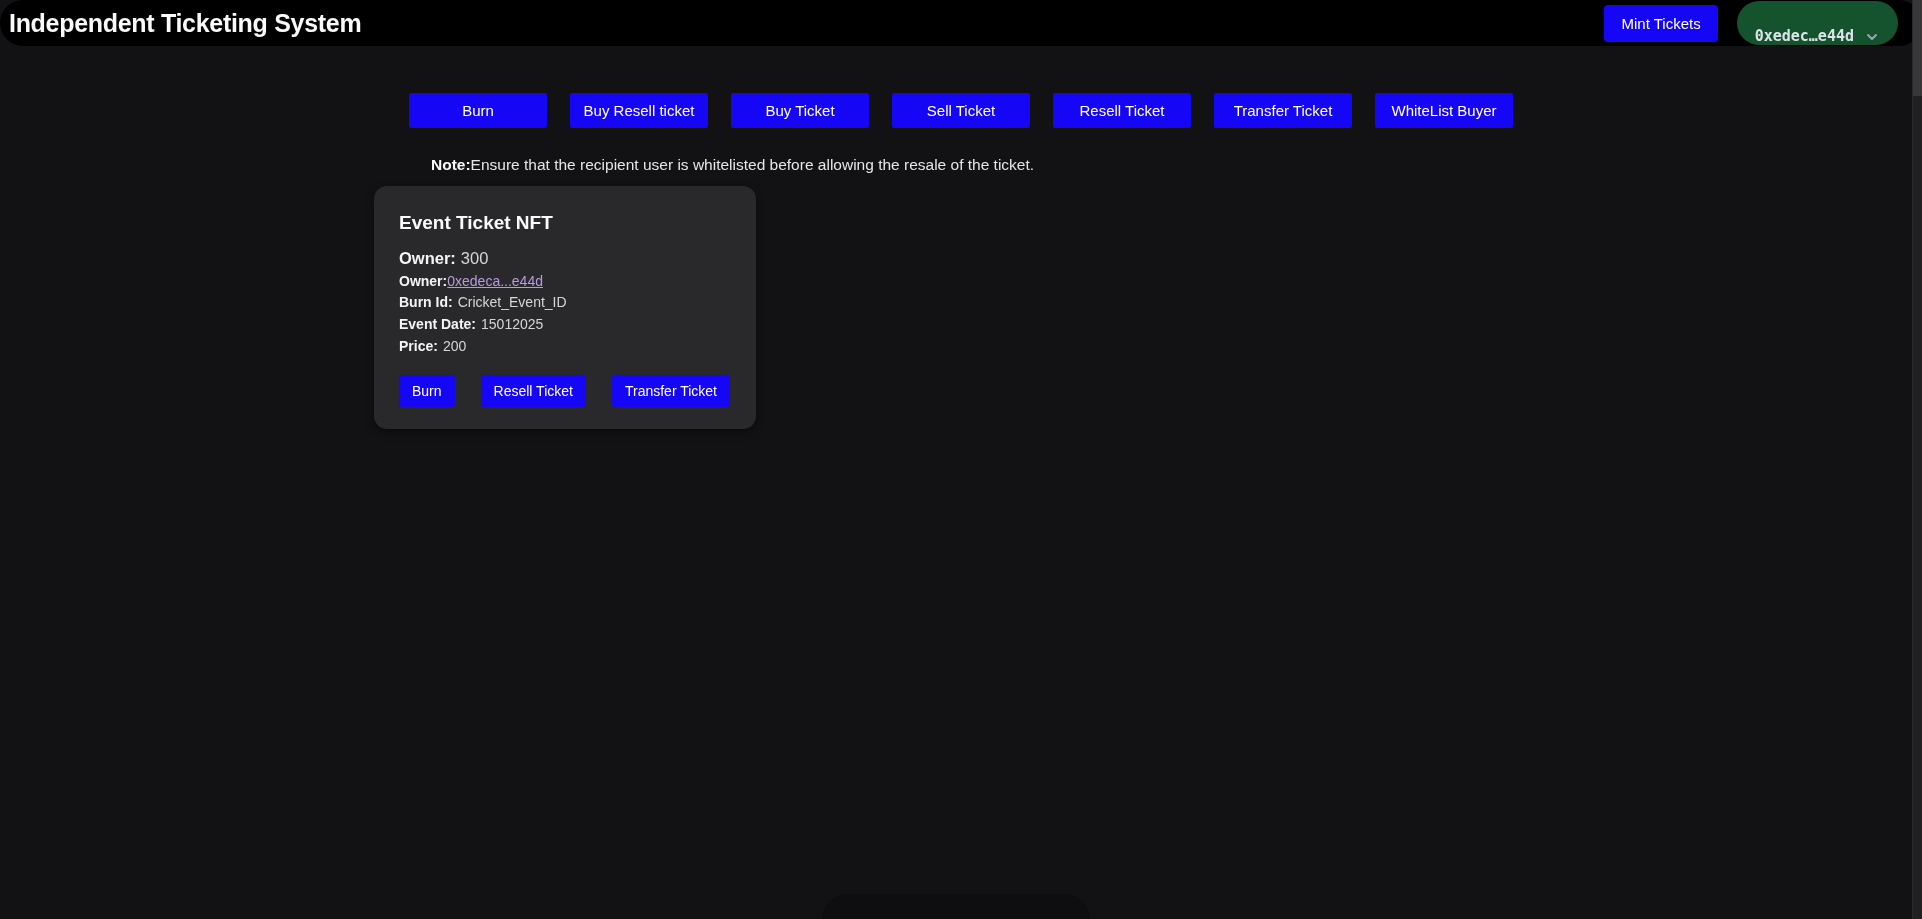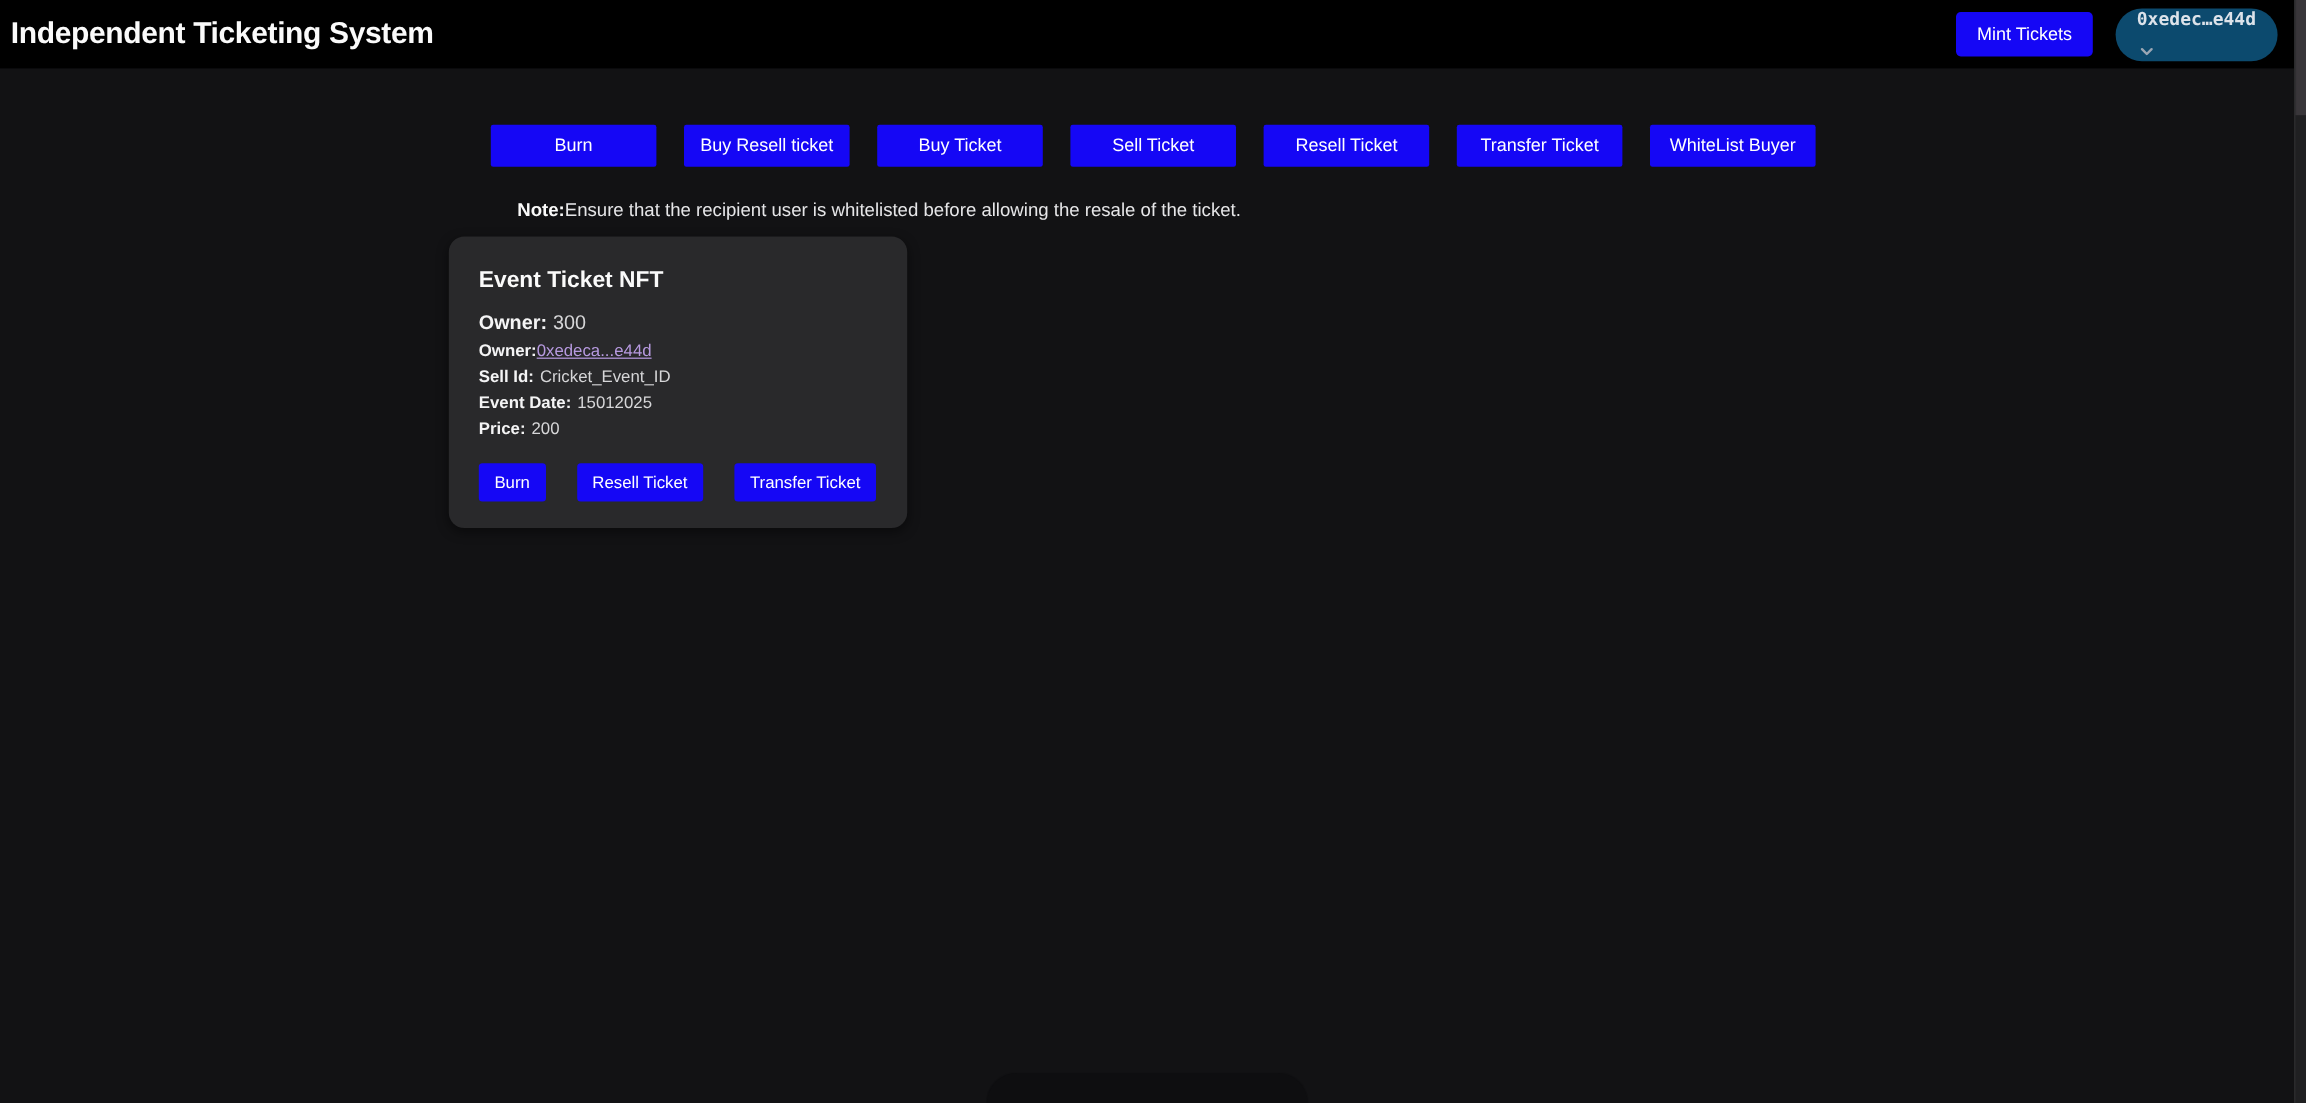--- a/index.html
+++ b/index.html
@@ -6,26 +6,27 @@
   html, body { width: 1922px; height: 919px; overflow: hidden; }
   body {
     font-family: "Liberation Sans", sans-serif;
     background: #121214;
     color: #e8e8ea;
     position: relative;
   }
 
   
   .app-header {
-    height: 57px;
+    height: 46px;
     background: #000000;
     display: flex;
     align-items: center;
     justify-content: space-between;
     padding: 0 24px 0 9px;
+    border-radius: 23px;
   }
   .app-title {
     font-size: 25px;
     font-weight: bold;
     color: #fafafa;
     letter-spacing: -0.3px;
   }
   .header-right { display: flex; align-items: center; gap: 19px; }
   .btn-blue {
     background: #1507f5;
@@ -33,30 +34,29 @@
     border: none;
     cursor: pointer;
     font-family: "Liberation Sans", sans-serif;
   }
   .mint-btn {
     font-size: 15px;
     padding: 10px 17px;
     border-radius: 4px;
   }
   .wallet-pill {
-    background: #0c4a6e;
+    background: #14532d;
     border-radius: 9999px;
     height: 44px;
     display: flex;
-    align-items: flex-start;
+    align-items: flex-end;
     gap: 10px;
     padding: 0 18px;
     cursor: pointer;
     border: none;
-    flex-direction: column;
   }
   .wallet-address {
     font-family: "DejaVu Sans Mono", monospace;
     font-weight: bold;
     font-size: 15px;
     color: #dde3ea;
   }
   .chevron-down { width: 16px; height: 16px; stroke: #9aa6b4; }
 
   
@@ -187,21 +187,21 @@
   <p class="note-line"><b>Note:</b><span>Ensure that the recipient user is whitelisted before allowing the resale of the ticket.</span></p>
 
   <section class="ticket-card">
     <h2 class="card-title">Event Ticket NFT</h2>
 
     <p class="row row-lg"><b>Owner:</b><span class="val-gap">300</span></p>
 
 
     <p class="row row-sm"><b>Owner:</b><a class="owner-link">0xedeca...e44d</a></p>
 
-    <p class="row row-sm"><b>Sell Id:</b><span class="val-gap">Cricket_Event_ID</span></p>
+    <p class="row row-sm"><b>Burn Id:</b><span class="val-gap">Cricket_Event_ID</span></p>
 
     <p class="row row-sm"><b>Event Date:</b><span class="val-gap">15012025</span></p>
 
     <p class="row row-sm"><b>Price:</b><span class="val-gap">200</span></p>
 
     <div class="card-actions">
       <button class="btn-blue card-btn">Burn</button>
       <button class="btn-blue card-btn">Resell Ticket</button>
       <button class="btn-blue card-btn">Transfer Ticket</button>
     </div>

